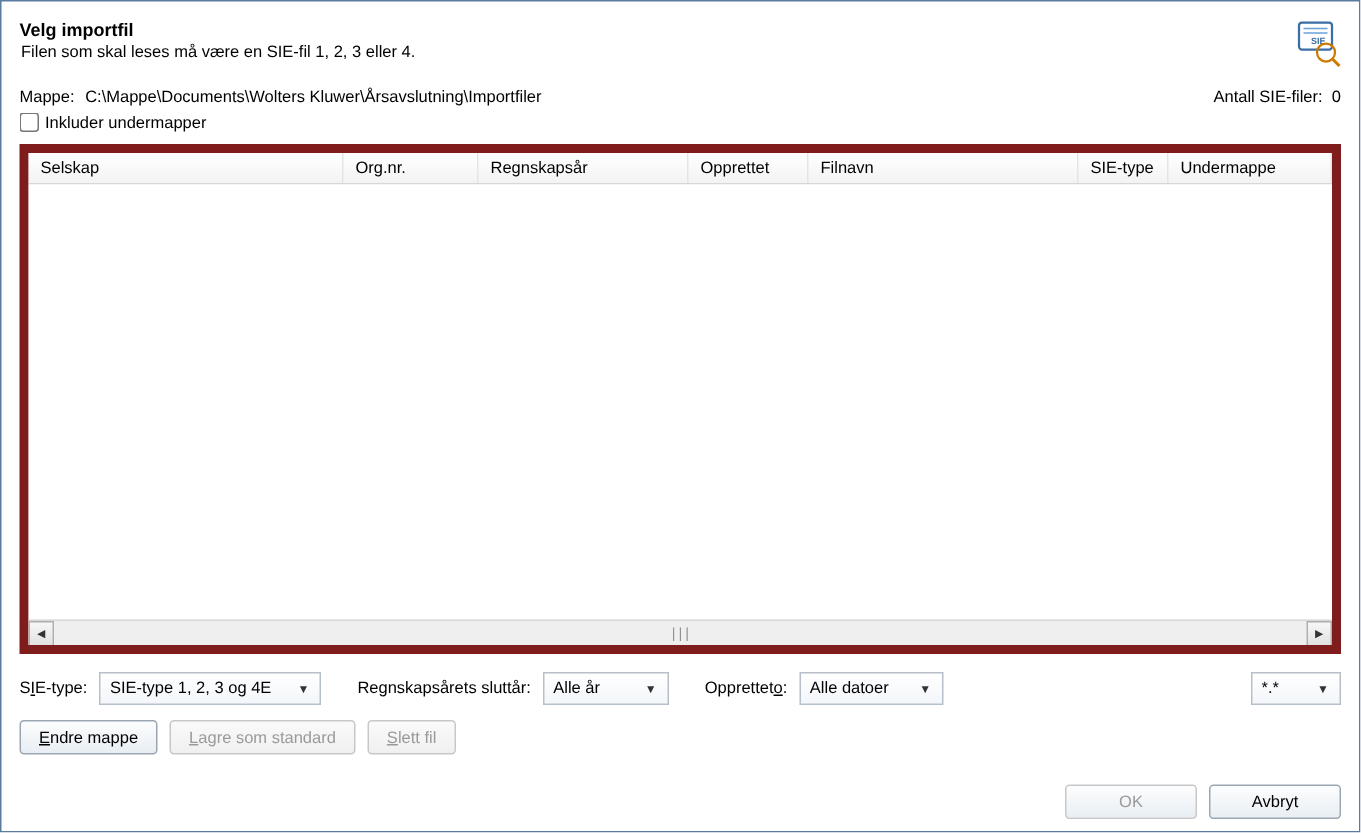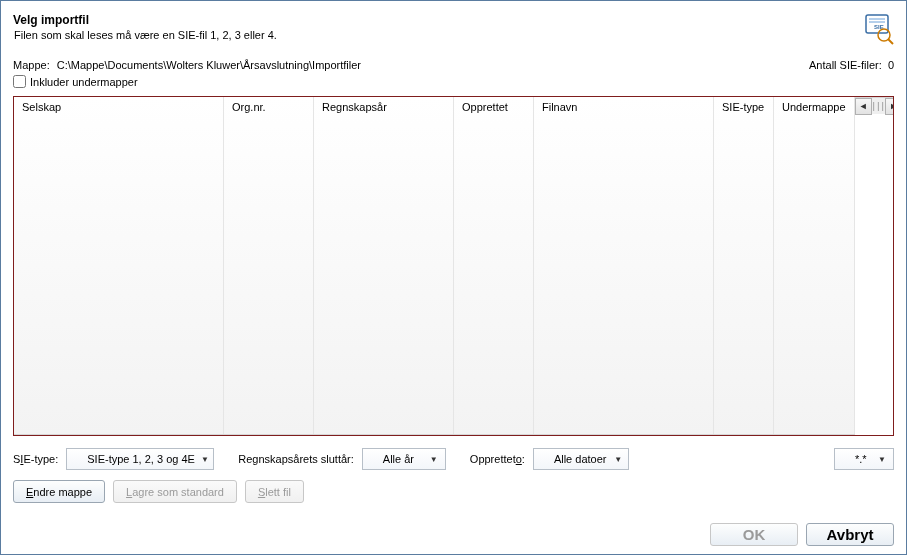--- a/index.html
+++ b/index.html
@@ -72,23 +72,23 @@
   .folder-row .left { flex:1; }
   .folder-row .path { margin-left: 4px; }
   .sub-check { display:flex; align-items:center; margin-top:4px; }
   .sub-check input { margin:0 4px 0 0; }
 
   .count-line { white-space: nowrap; color:#000; }
 
   
   .grid-container {
     margin-top: 8px;
-    border: 1px solid #7f1d1d;
+    border: 6px solid #7f1d1d;
     flex: 1;
-    display:flex; flex-direction:row;
+    display:flex; flex-direction:column;
     background:#fff;
     overflow:hidden;
   }
   .grid-header {
     display:flex;
     background: linear-gradient(to bottom, #ffffff, #f3f3f3);
     border-bottom: 1px solid #d7d7d7;
   }
   .grid-header .col {
     padding: 4px 8px;
@@ -129,21 +129,21 @@
     margin-top:12px;
     gap:8px;
   }
   .filters label { color:#000; }
   .filters label .ul { text-decoration: underline; }
   .select {
     height:22px;
     border:1px solid #b7bfc8;
     background: linear-gradient(to bottom,#ffffff,#f3f6fa);
     display:flex; align-items:center;
-    padding:0 4px 0 20px;
+    padding:0 4px 0 6px;
     font-size:11px;
     position:relative;
   }
   .select .val { flex:1; white-space:nowrap; }
   .select .dd {
     width:14px; text-align:center; color:#333;
     font-size:8px;
     margin-left:6px;
   }
   .sel-type { width:148px; }
@@ -174,22 +174,21 @@
   .dialog-buttons {
     display:flex; justify-content:flex-end; gap:8px;
     margin-top:20px;
   }
   .dlg-btn {
     width:88px; height:23px;
     border:1px solid #9aa6b2;
     border-radius:3px;
     background: linear-gradient(to bottom,#fdfefe,#e8eef4);
     display:flex; align-items:center; justify-content:center;
-    font-size:15px;
-    font-weight:bold;
+    font-size:11px;
   }
   .dlg-btn.disabled { color:#9a9a9a; border-color:#c7c7c7; }
 </style>
 </head>
 <body>
 
 <div class="window">
 
 
   <div class="client">

